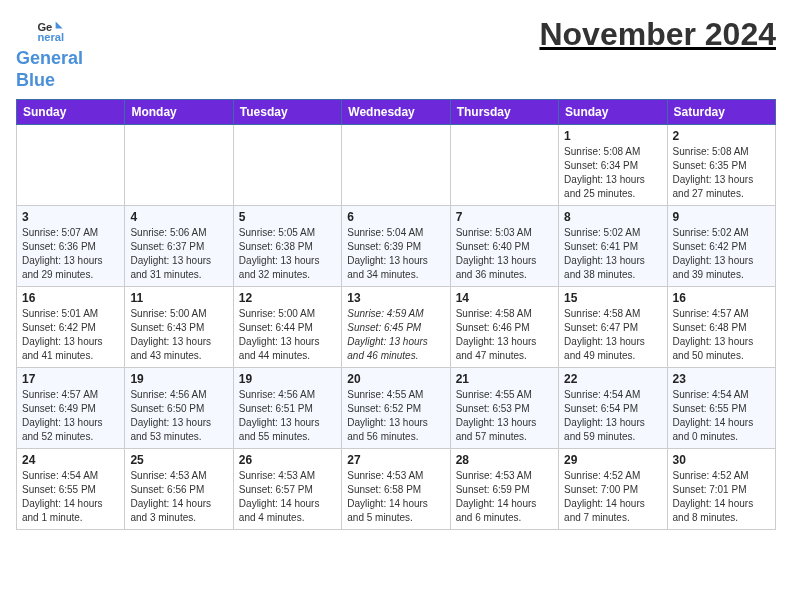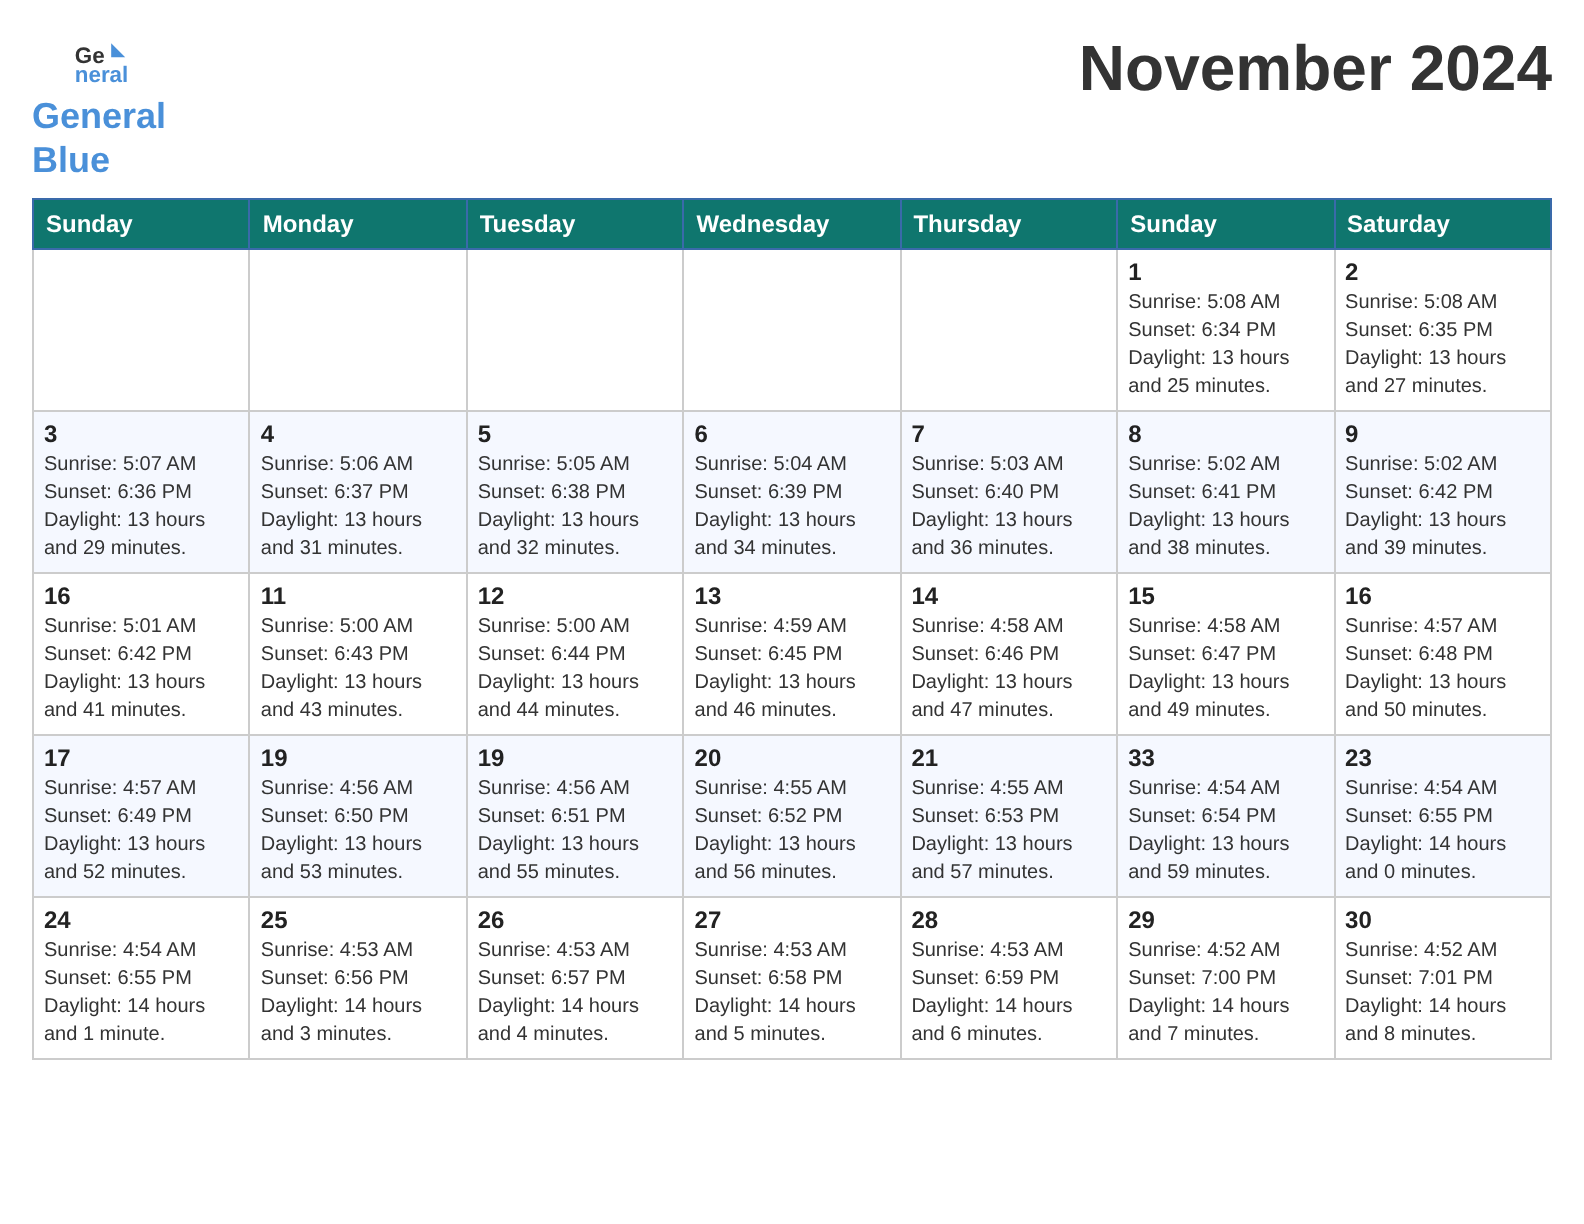--- a/index.html
+++ b/index.html
@@ -30,37 +30,38 @@
     }
     .logo-text span {
       color: #4a90d9;
     }
     .logo-icon {
       width: 28px;
       height: 28px;
     }
     .title-area {
       text-align: right;
+      text-decoration: underline;
     }
     .month-title {
       font-size: 32px;
       font-weight: bold;
       color: #333;
     }
     .location-title {
       font-size: 14px;
       color: #555;
     }
     .calendar-table {
       width: 100%;
       border-collapse: collapse;
       font-size: 11px;
     }
     .calendar-table th {
-      background-color: #0f766e;
+      background-color: #6d28d9;
       color: #fff;
       text-align: left;
       padding: 5px 6px;
       font-size: 12px;
       border: 1px solid #3a6aaa;
     }
     .calendar-table td {
       border: 1px solid #ccc;
       vertical-align: top;
       padding: 4px 5px;
@@ -210,21 +211,21 @@
         </td>
         <td>
           <div class="day-number">12</div>
           <div class="day-info" style="white-space: pre-line;">Sunrise: 5:00 AM
 Sunset: 6:44 PM
 Daylight: 13 hours
 and 44 minutes.</div>
         </td>
         <td>
           <div class="day-number">13</div>
-          <div class="day-info" style="white-space: pre-line;">Sunrise: 4:59 AM
+          <div class="day-info" style="white-space: pre-line; font-style: italic;">Sunrise: 4:59 AM
 Sunset: 6:45 PM
 Daylight: 13 hours
 and 46 minutes.</div>
         </td>
         <td>
           <div class="day-number">14</div>
           <div class="day-info" style="white-space: pre-line;">Sunrise: 4:58 AM
 Sunset: 6:46 PM
 Daylight: 13 hours
 and 47 minutes.</div>
@@ -274,21 +275,21 @@
 and 56 minutes.</div>
         </td>
         <td>
           <div class="day-number">21</div>
           <div class="day-info" style="white-space: pre-line;">Sunrise: 4:55 AM
 Sunset: 6:53 PM
 Daylight: 13 hours
 and 57 minutes.</div>
         </td>
         <td>
-          <div class="day-number">33</div>
+          <div class="day-number">22</div>
           <div class="day-info" style="white-space: pre-line;">Sunrise: 4:54 AM
 Sunset: 6:54 PM
 Daylight: 13 hours
 and 59 minutes.</div>
         </td>
         <td>
           <div class="day-number">23</div>
           <div class="day-info" style="white-space: pre-line;">Sunrise: 4:54 AM
 Sunset: 6:55 PM
 Daylight: 14 hours

